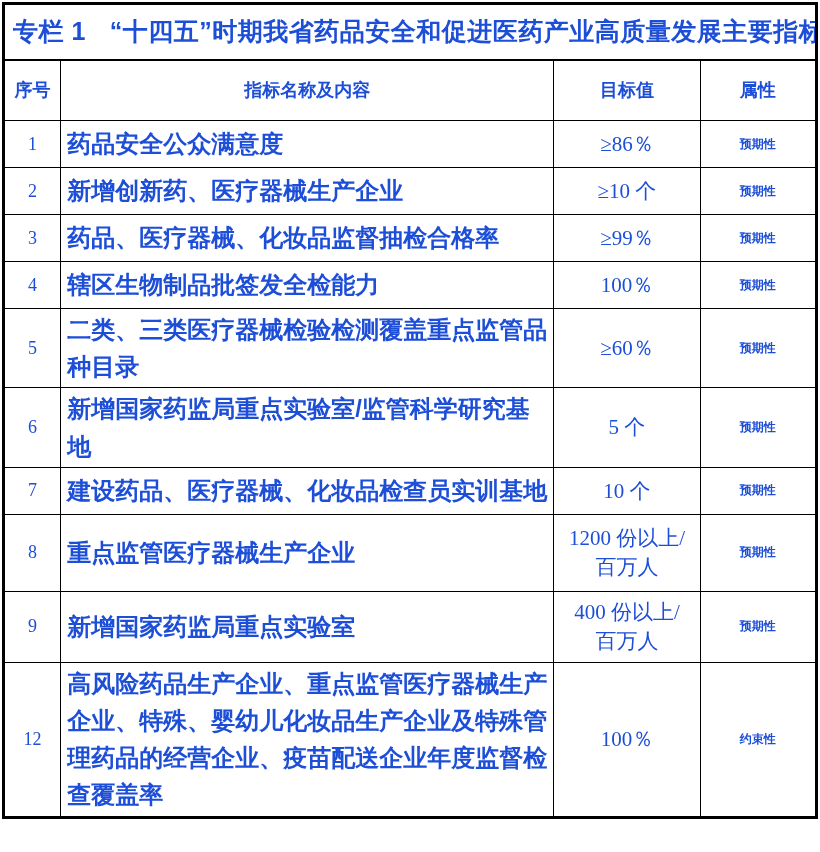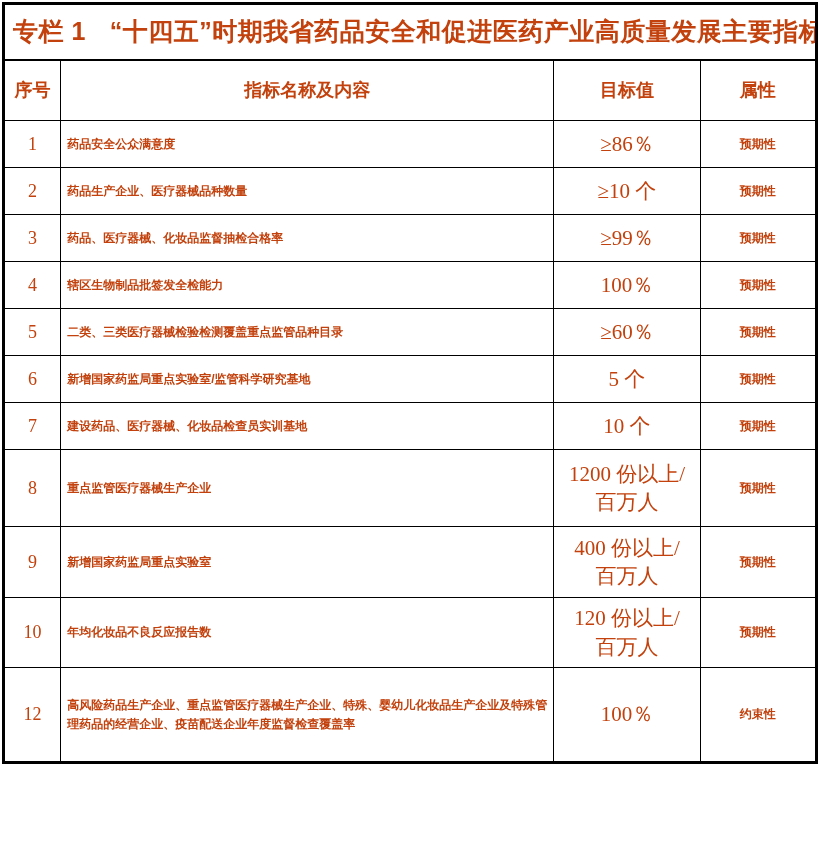--- a/index.html
+++ b/index.html
@@ -7,21 +7,21 @@
     padding: 0;
     background: #ffffff;
   }
   .page {
     width: 820px;
     height: 852px;
     box-sizing: border-box;
     padding: 2px;
     background: #ffffff;
     font-family: "Liberation Sans", "DejaVu Sans", sans-serif;
-    color: #c2410c;
+    color: #1d4ed8;
   }
   table.indicator-table {
     border-collapse: collapse;
     table-layout: fixed;
     width: 816px;
     border: 3px solid #000000;
   }
   .indicator-table td, .indicator-table th {
     border: 1px solid #000000;
     padding: 2px 6px;
@@ -52,21 +52,21 @@
 
   .no-cell {
     text-align: center;
     font-family: "Liberation Serif", "DejaVu Serif", serif;
     font-size: 18px;
     font-weight: normal;
   }
   .name-cell {
     text-align: left;
     font-weight: bold;
-    font-size: 12px;
+    font-size: 24px;
     line-height: 1.55;
     padding-left: 11px;
     padding-right: 10px;
   }
   .target-cell {
     text-align: center;
     font-family: "Liberation Serif", "DejaVu Serif", serif;
     font-size: 21px;
     font-weight: normal;
     white-space: pre-line;
@@ -112,21 +112,21 @@
       </tr>
 
       <tr class="h-std">
         <td class="no-cell">1</td>
         <td class="name-cell">药品安全公众满意度</td>
         <td class="target-cell">≥86％</td>
         <td class="attr-cell">预期性</td>
       </tr>
       <tr class="h-std">
         <td class="no-cell">2</td>
-        <td class="name-cell">药品生产企业、医疗器械品种数量</td>
+        <td class="name-cell">新增创新药、医疗器械生产企业</td>
         <td class="target-cell">≥10 个</td>
         <td class="attr-cell">预期性</td>
       </tr>
       <tr class="h-std">
         <td class="no-cell">3</td>
         <td class="name-cell">药品、医疗器械、化妆品监督抽检合格率</td>
         <td class="target-cell">≥99％</td>
         <td class="attr-cell">预期性</td>
       </tr>
       <tr class="h-std">
@@ -160,27 +160,20 @@
 百万人</td>
         <td class="attr-cell">预期性</td>
       </tr>
       <tr class="h-r9">
         <td class="no-cell">9</td>
         <td class="name-cell">新增国家药监局重点实验室</td>
         <td class="target-cell">400 份以上/
 百万人</td>
         <td class="attr-cell">预期性</td>
       </tr>
-      <tr class="h-r10">
-        <td class="no-cell">10</td>
-        <td class="name-cell">年均化妆品不良反应报告数</td>
-        <td class="target-cell">120 份以上/
-百万人</td>
-        <td class="attr-cell">预期性</td>
-      </tr>
       <tr class="h-r12">
         <td class="no-cell">12</td>
         <td class="name-cell">高风险药品生产企业、重点监管医疗器械生产企业、特殊、婴幼儿化妆品生产企业及特殊管理药品的经营企业、疫苗配送企业年度监督检查覆盖率</td>
         <td class="target-cell">100％</td>
         <td class="attr-cell">约束性</td>
       </tr>
     </tbody>
   </table>
 </div>
 

